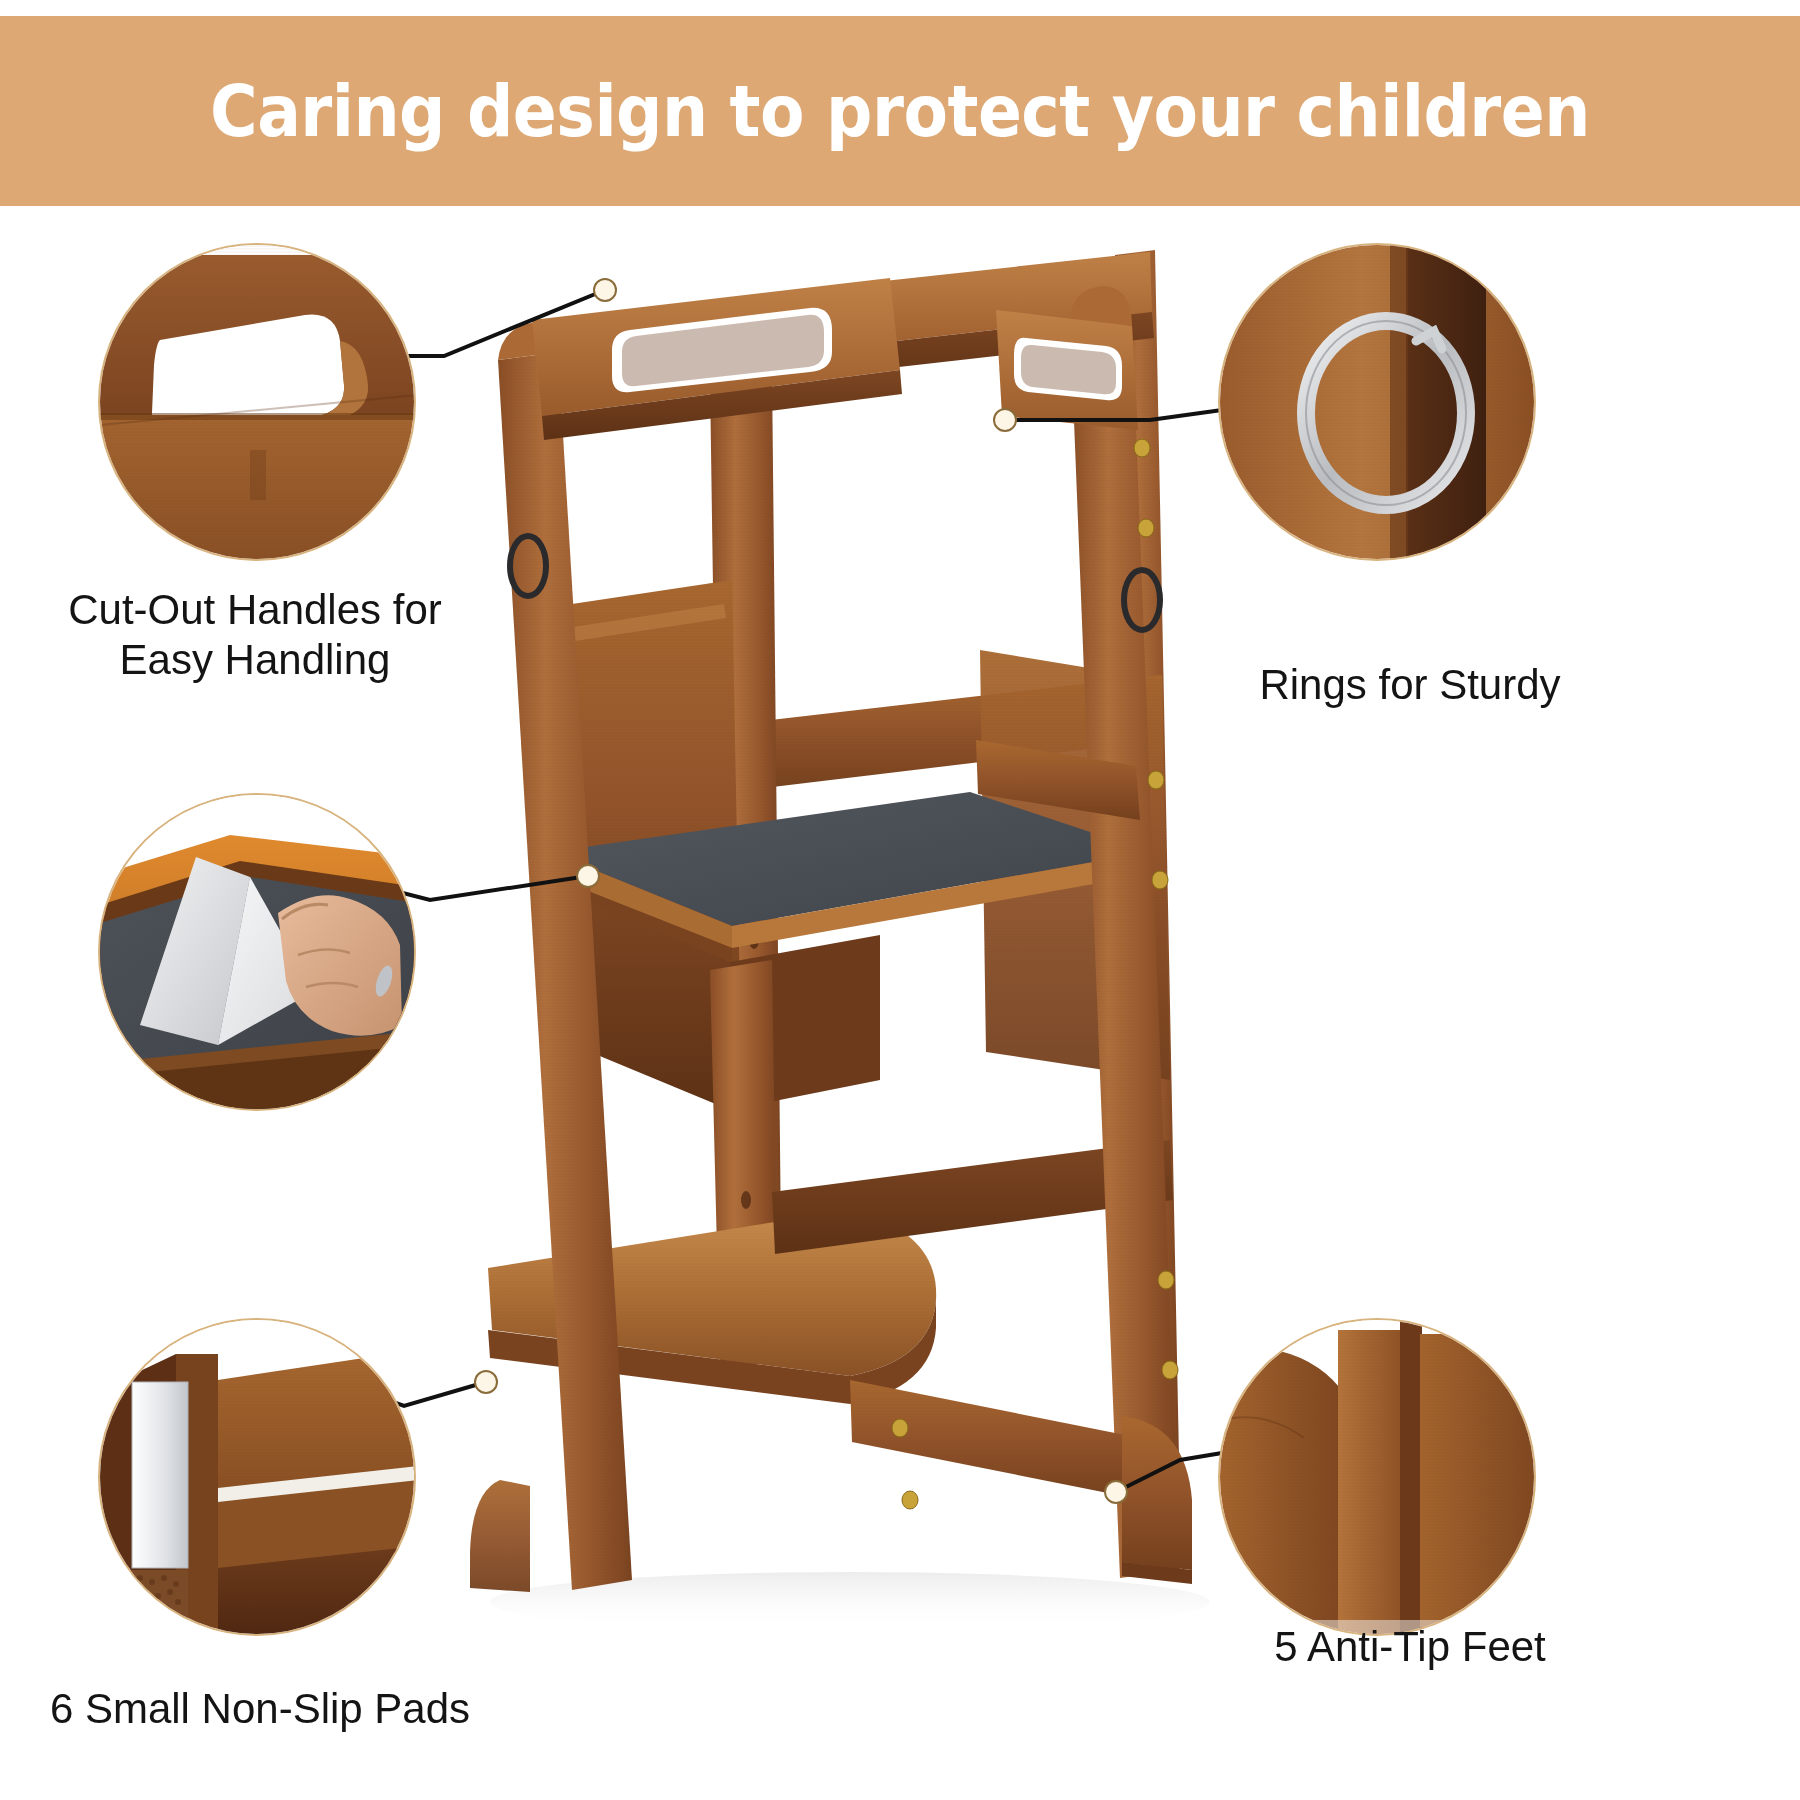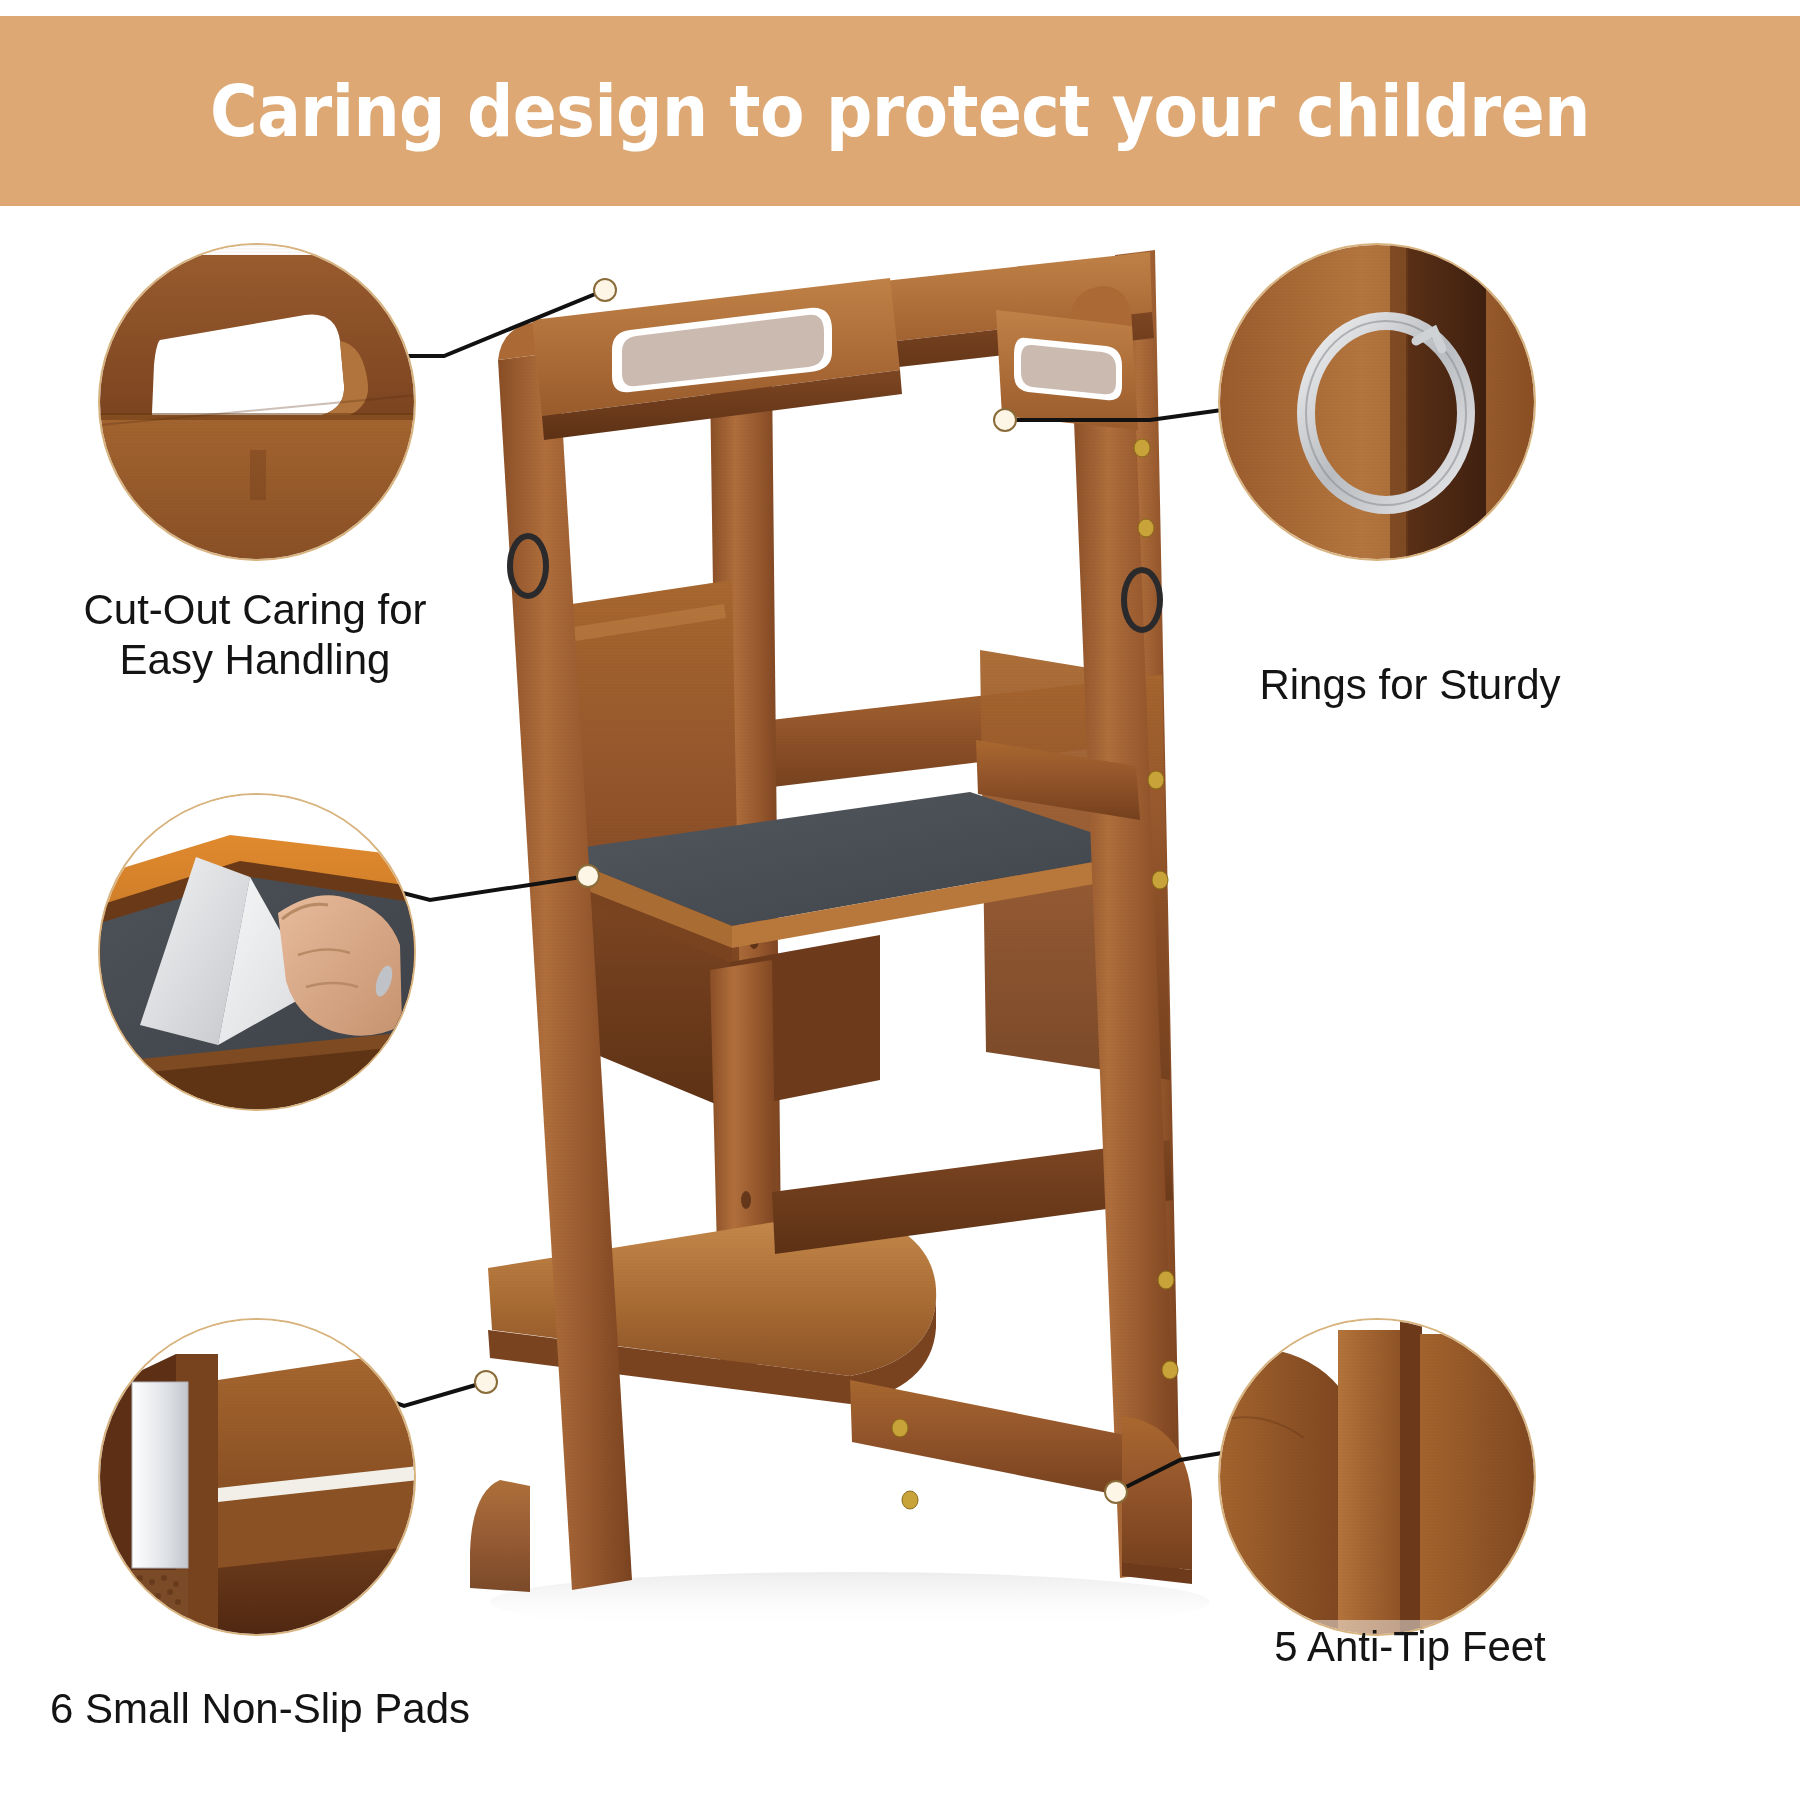--- a/index.html
+++ b/index.html
@@ -231,21 +231,21 @@
       <rect x="0" y="0" width="318" height="318" fill="url(#grain)"></rect>
       <path d="M60,95 L205,70 Q236,66 240,96 L244,140 Q246,166 214,172 L72,190 Q52,192 52,168 L54,120 Q56,99 60,95 Z" fill="#ffffff"></path>
       <path d="M240,96 Q264,100 268,140 Q270,168 232,176 L214,172 Q246,166 244,140 Z" fill="#b2743d"></path>
       <rect x="0" y="170" width="318" height="145" fill="url(#h2)"></rect>
       <rect x="0" y="168" width="318" height="7" fill="#64360f" opacity="0.5"></rect>
       <rect x="0" y="170" width="318" height="148" fill="url(#grain)"></rect>
       <rect x="150" y="205" width="16" height="50" fill="#6d3a1a" opacity="0.35"></rect>
       <path d="M0,180 L318,150" stroke="#5c2f10" stroke-width="2" opacity="0.3" fill="none"></path>
     </svg>
   </div>
-  <div class="callout-label" style="left:30px; top:585px; width:450px;">Cut-Out Caring for
+  <div class="callout-label" style="left:30px; top:585px; width:450px;">Cut-Out Handles for
 Easy Handling</div>
 
   <div class="circle" style="left:1218px; top:243px; width:318px; height:318px;">
     <svg width="318" height="318" viewBox="0 0 318 318">
       <defs>
         <linearGradient id="r1" x1="0" y1="0" x2="1" y2="0">
           <stop offset="0%" stop-color="#9b5c2c"></stop>
             <stop offset="45%" stop-color="#b5773f"></stop>
           <stop offset="100%" stop-color="#8a4e22"></stop>
         </linearGradient>

